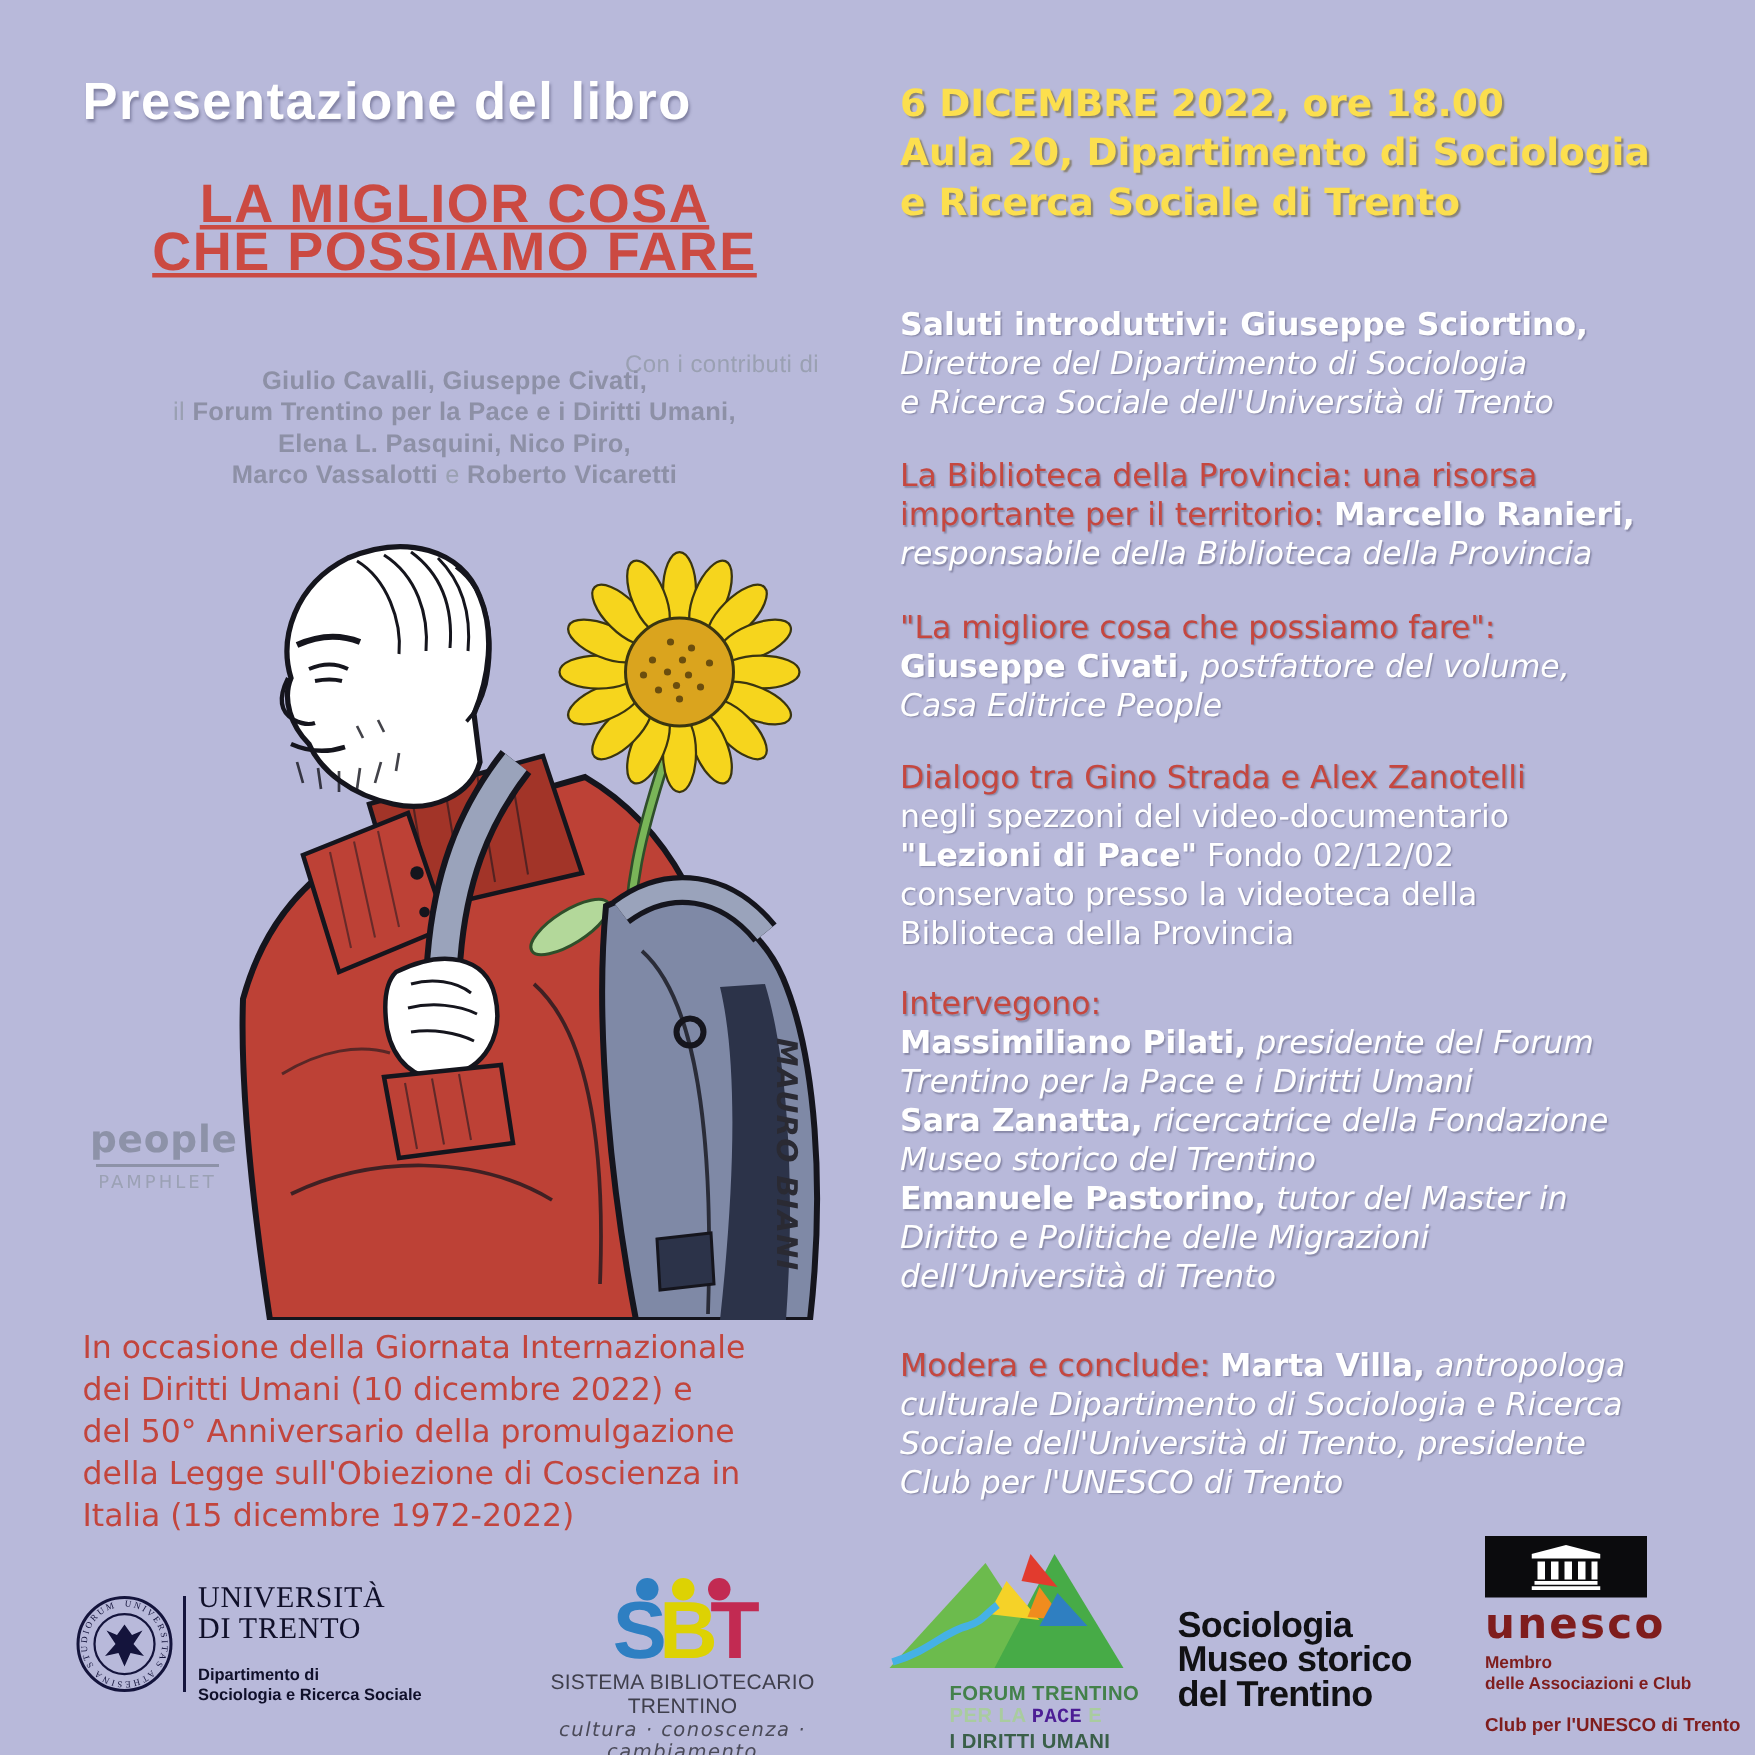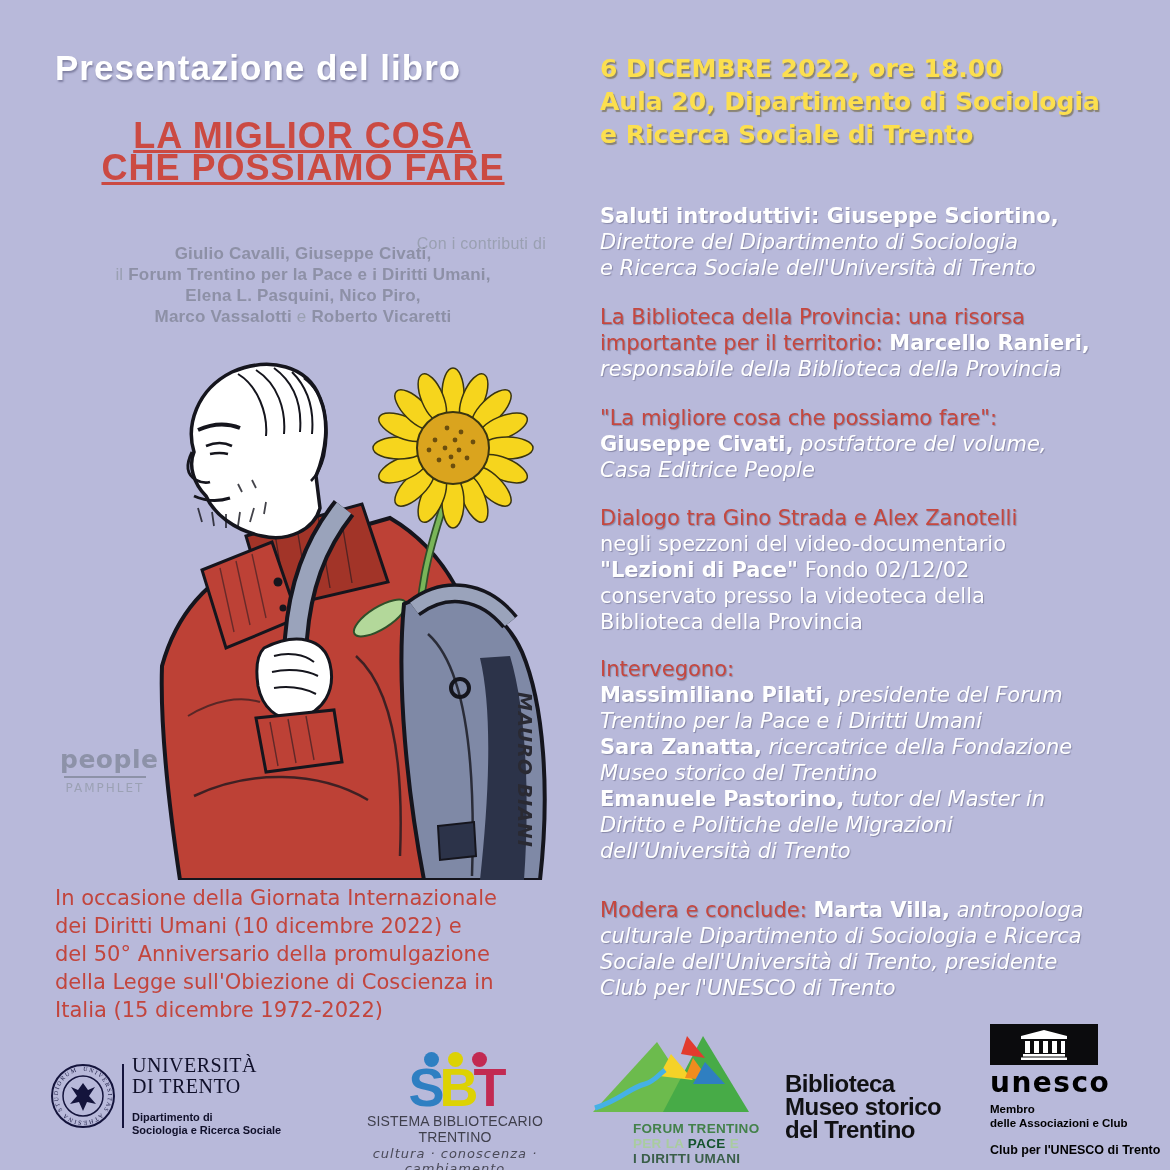--- a/index.html
+++ b/index.html
@@ -66,23 +66,23 @@
   .unitn-name{font-family:"Liberation Serif",serif; font-size:20px; line-height:21px; color:#10102a; letter-spacing:.5px;}
   .unitn-dept{font:bold 11px/13px "Liberation Sans",sans-serif; color:#10102a; margin-top:14px;}
   .sbt{left:360px; top:1052px; width:190px; text-align:center;}
   .sbt-dots{display:flex; justify-content:center; gap:9px; margin-bottom:-2px;}
   .sbt-dot{width:15px; height:15px; border-radius:50%;}
   .sbt-letters{font:bold 54px/44px "Liberation Sans",sans-serif; letter-spacing:-5px;}
   .sbt-name{font:14px/16px "Liberation Sans",sans-serif; color:#3f3f4c; letter-spacing:.2px; margin-top:4px; width:240px; margin-left:-25px;}
   .sbt-tagline{font:italic 13px/15px "DejaVu Sans",sans-serif; color:#4a4a58; letter-spacing:1px; margin-top:1px; width:240px; margin-left:-25px;}
   .forum{left:585px; top:1030px; width:190px;}
   .forum-text{margin:2px 0 0 48px; font:bold 13.5px/15px "Liberation Sans",sans-serif; letter-spacing:.3px;}
-  .f-dk{color:#43814a;} .f-lt{color:#a9cc9f;} .f-pace{color:#14532d;} .f-du{color:#3a5f49;}
+  .f-dk{color:#43814a;} .f-lt{color:#a9cc9f;} .f-pace{color:#4c1d95;font-family:Liberation Mono, monospace;} .f-du{color:#3a5f49;}
   .fondazione{left:785px; top:1072px; font:bold 24px/23px "Liberation Sans",sans-serif; color:#111114; letter-spacing:-.5px;}
-  .unesco{left:990px; top:1024px; width:180px; color:#000000;}
+  .unesco{left:990px; top:1024px; width:180px; color:#7f1d1d;}
   .unesco-temple{width:108px; height:41px; background:#0b0b0d; display:flex; align-items:center; justify-content:center;}
   .unesco-word{font:bold 28px/30px "DejaVu Sans",sans-serif; letter-spacing:1.5px; margin-top:3px;}
   .unesco-member{font:bold 11.5px/14px "Liberation Sans",sans-serif; margin-top:4px;}
   .unesco-club{font:bold 12.5px/15px "Liberation Sans",sans-serif; margin-top:13px;}
 </style>
 </head>
 <body>
 
 <div class="poster">
 
@@ -282,21 +282,21 @@
       <path d="M10 78 C36 70 44 58 60 54 C70 51 72 46 80 40" fill="none" stroke="#45b1e6" stroke-width="5"></path>
     </svg>
     <div class="forum-text">
       <div><span class="f-dk">FORUM TRENTINO</span></div>
       <div><span class="f-lt">PER LA </span><span class="f-pace">PACE</span><span class="f-lt"> E</span></div>
       <div><span class="f-du">I DIRITTI UMANI</span></div>
     </div>
   </div>
 
   <div class="logo fondazione">
-    <div>Biblioteca</div>
+    <div>Sociologia</div>
     <div>Museo storico</div>
     <div>del Trentino</div>
   </div>
 
   <div class="logo unesco">
     <div class="unesco-temple">
       <svg width="46" height="30" viewBox="0 0 46 30">
         <polygon points="0,6 23,0 46,6 46,9 0,9" fill="#ffffff"></polygon>
         <rect x="4" y="11" width="5" height="12" fill="#ffffff"></rect>
         <rect x="13" y="11" width="5" height="12" fill="#ffffff"></rect>

